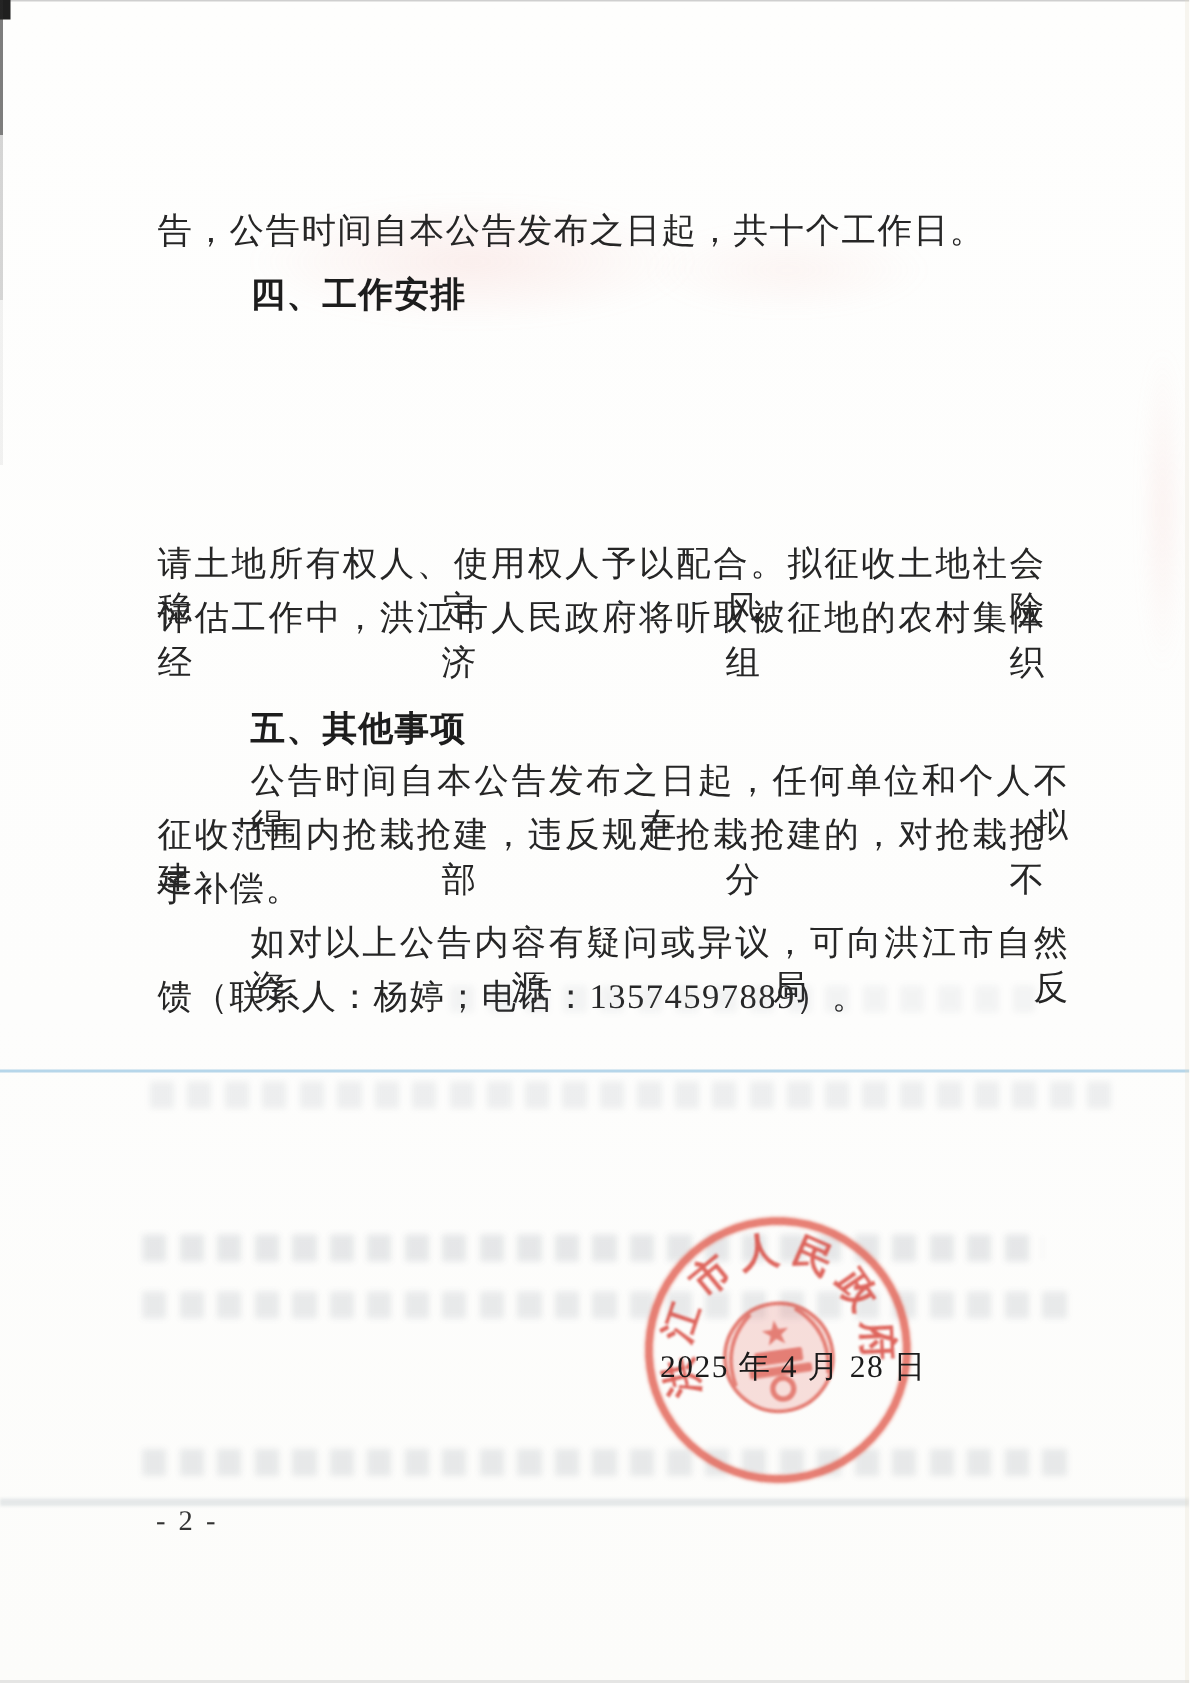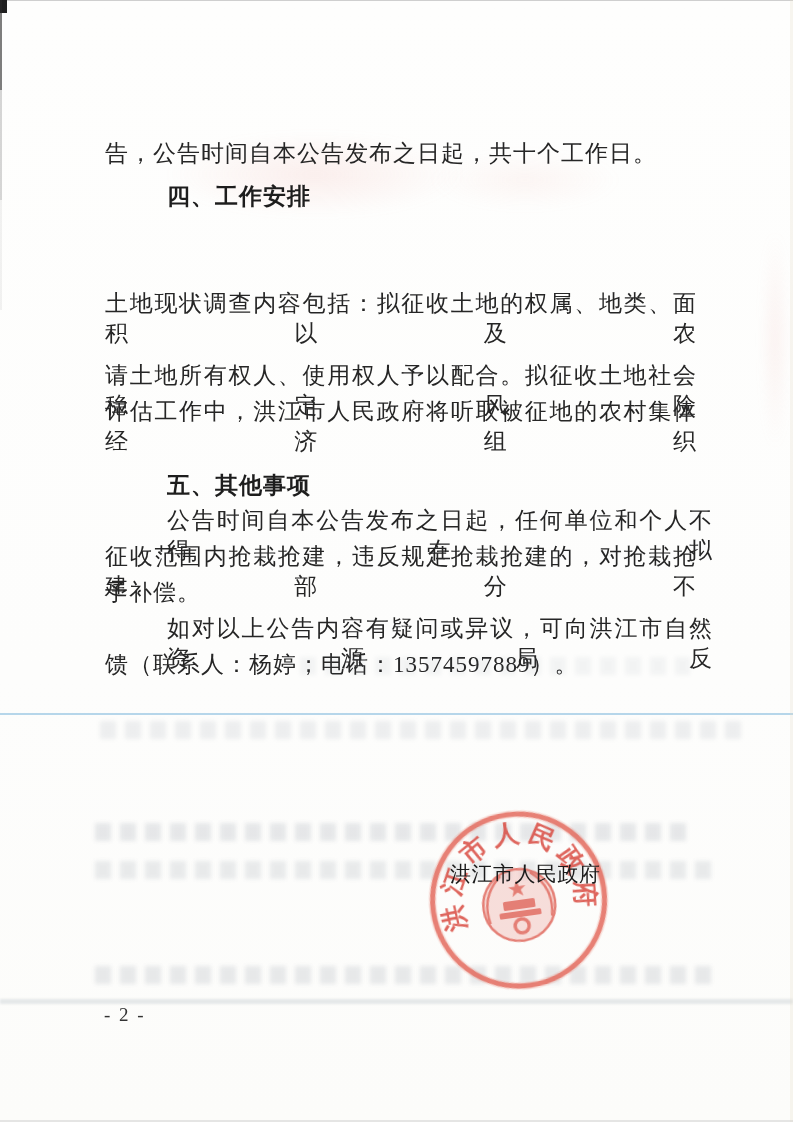--- a/index.html
+++ b/index.html
@@ -71,21 +71,20 @@
   <div class="blob" style="left:430px;top:150px;width:190px;height:60px;background:radial-gradient(ellipse at center,rgba(236,168,160,.10),rgba(0,0,0,0) 70%);"></div>
   <div class="blob" style="left:762px;top:235px;width:26px;height:210px;background:radial-gradient(ellipse at center,rgba(235,170,165,.14),rgba(0,0,0,0) 75%);"></div>
   <div class="ghost" style="left:300px;top:657px;width:390px;opacity:.35;"></div>
   <div class="ghost" style="left:100px;top:721px;width:645px;opacity:.55;"></div>
   <div class="ghost" style="left:95px;top:823px;width:600px;opacity:.8;"></div>
   <div class="ghost" style="left:95px;top:861px;width:620px;opacity:.7;"></div>
   <div class="ghost" style="left:95px;top:966px;width:620px;opacity:.75;"></div>
 
   <div class="tline wide" style="top:139px">告，公告时间自本公告发布之日起，共十个工作日。</div>
   <div class="tline ind heading" style="top:181px">四、工作安排</div>
-  <div class="tline wide just" style="top:289px">土地现状调查内容包括：拟征收土地的权属、地类、面积以及农</div>
   <div class="tline wide just" style="top:361px">请土地所有权人、使用权人予以配合。拟征收土地社会稳定风险</div>
   <div class="tline wide just" style="top:397px">评估工作中，洪江市人民政府将听取被征地的农村集体经济组织</div>
   <div class="tline ind heading" style="top:470px">五、其他事项</div>
   <div class="tline ind just" style="top:506px">公告时间自本公告发布之日起，任何单位和个人不得在拟</div>
   <div class="tline wide just" style="top:542px">征收范围内抢栽抢建，违反规定抢栽抢建的，对抢栽抢建部分不</div>
   <div class="tline wide" style="top:578px">予补偿。</div>
   <div class="tline ind just" style="top:614px">如对以上公告内容有疑问或异议，可向洪江市自然资源局反</div>
   <div class="tline wide" style="top:650px">馈（联系人：杨婷；电话：13574597889）。</div>
 
 
@@ -107,17 +106,17 @@
         <polygon points="95,72 97.3,78.2 103.8,78.2 98.6,82.1 100.6,88.3 95,84.5 89.4,88.3 91.4,82.1 86.2,78.2 92.7,78.2" fill="#dc5043"></polygon>
         <rect x="79" y="92" width="32" height="9" rx="1.5" fill="#dc5043"></rect>
         <rect x="74" y="103" width="42" height="6" rx="1.5" fill="#dc5043"></rect>
         <circle cx="95" cy="118" r="7" fill="none" stroke="#dc5043" stroke-width="3.5"></circle>
         <path d="M 64 112 Q 58 84 80 66" fill="none" stroke="#dc5043" stroke-width="2.5"></path>
         <path d="M 126 112 Q 132 84 110 66" fill="none" stroke="#dc5043" stroke-width="2.5"></path>
       </g>
     </g>
   </svg>
 
-  <div class="sig" style="left:450px;top:860px;letter-spacing:0.5px;">洪江市人民政府</div>
+  <div class="sig" style="left:440px;top:897px;letter-spacing:1px;">2025 年 4 月 28 日</div>
 
   <div class="pagenum">- 2 -</div>
 
 </div>
 
 </body></html>

